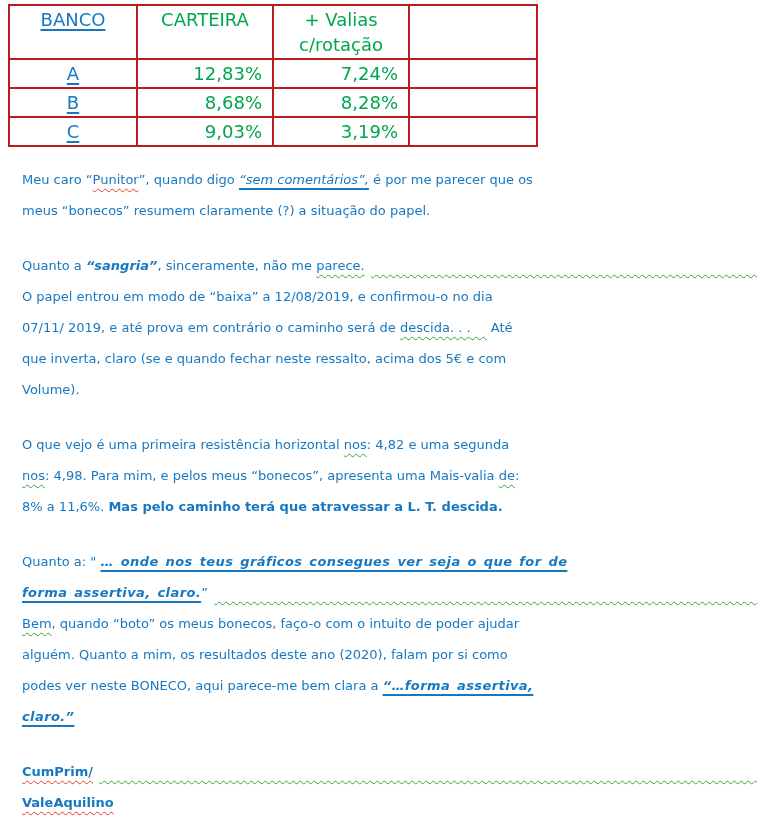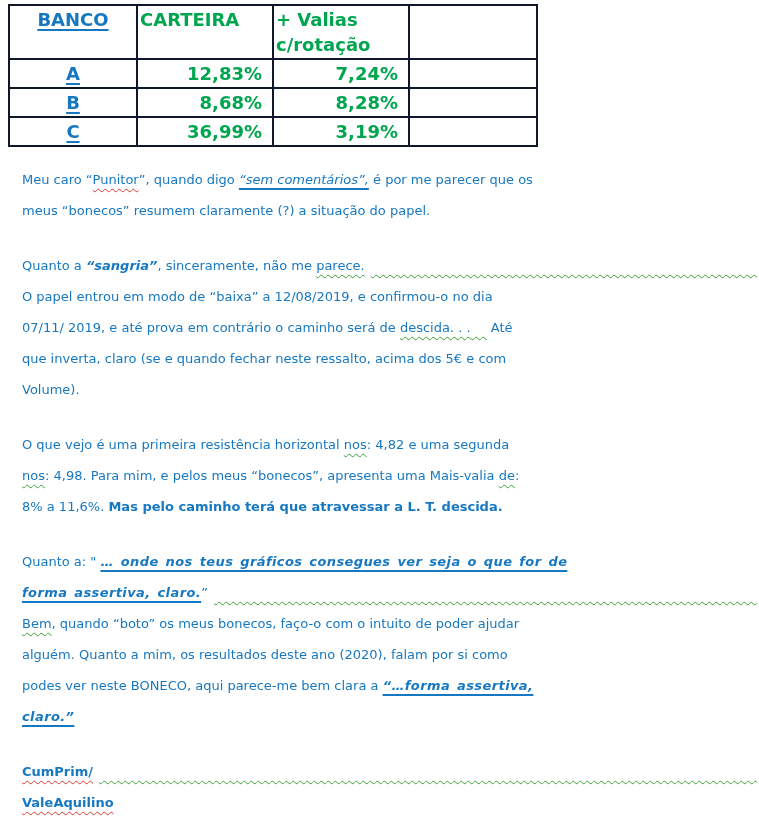--- a/index.html
+++ b/index.html
@@ -6,29 +6,29 @@
   body{
     width:759px;height:820px;overflow:hidden;
     font-family:"DejaVu Sans", sans-serif;
     -webkit-font-smoothing:antialiased;
   }
   .page{padding-top:4px;}
 
   
   table.banco{border-collapse:collapse;margin-left:8px;table-layout:fixed;}
   table.banco td{
-    border:2px solid #0f172a;width:122px;overflow:hidden;
-    font-size:18px;font-weight:bold;line-height:25px;padding:1px 2px;
+    border:2px solid #b91c1c;width:122px;overflow:hidden;
+    font-size:18px;font-weight:normal;line-height:25px;padding:1px 2px;
     vertical-align:top;
   }
   td.h{height:50px;}
   td.r{height:25px;}
   .c-blue{color:var(--blue);text-align:center;}
   .c-blue u, .u-blue{text-decoration:underline;text-decoration-thickness:2px;text-underline-offset:3px;}
-  .c-green-c{color:var(--green);text-align:left;border-radius:12px;}
+  .c-green-c{color:var(--green);text-align:center;border-radius:12px;}
   .c-green-r{color:var(--green);text-align:right;padding-right:10px !important;}
 
   
   :root{
     --blue:#1778c2;
     --green:#00a64f;
     --sq-green:#3aa23a;
     --sq-red:#e0392f;
   }
   .content{
@@ -80,21 +80,21 @@
         <td class="r"></td>
       </tr>
       <tr>
         <td class="r c-blue"><span class="u-blue">B</span></td>
         <td class="r c-green-r">8,68%</td>
         <td class="r c-green-r">8,28%</td>
         <td class="r"></td>
       </tr>
       <tr>
         <td class="r c-blue"><span class="u-blue">C</span></td>
-        <td class="r c-green-r">36,99%</td>
+        <td class="r c-green-r">9,03%</td>
         <td class="r c-green-r">3,19%</td>
         <td class="r"></td>
       </tr>
     </tbody>
   </table>
 
   <div class="content">
 
     <div class="para">
       <div class="line">

